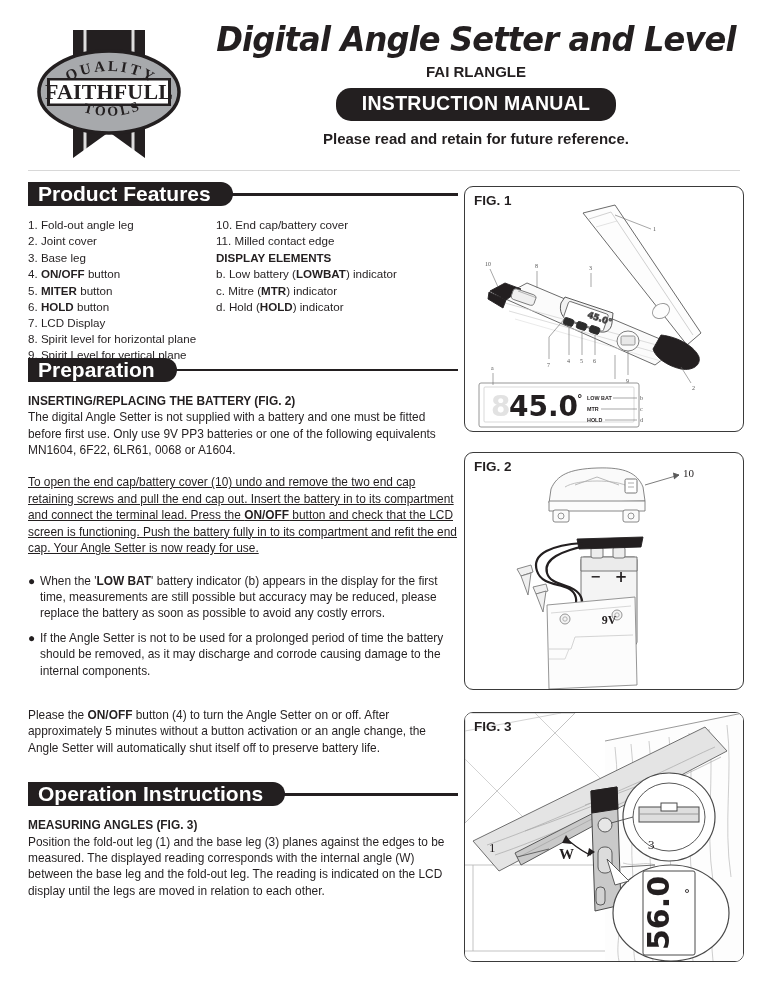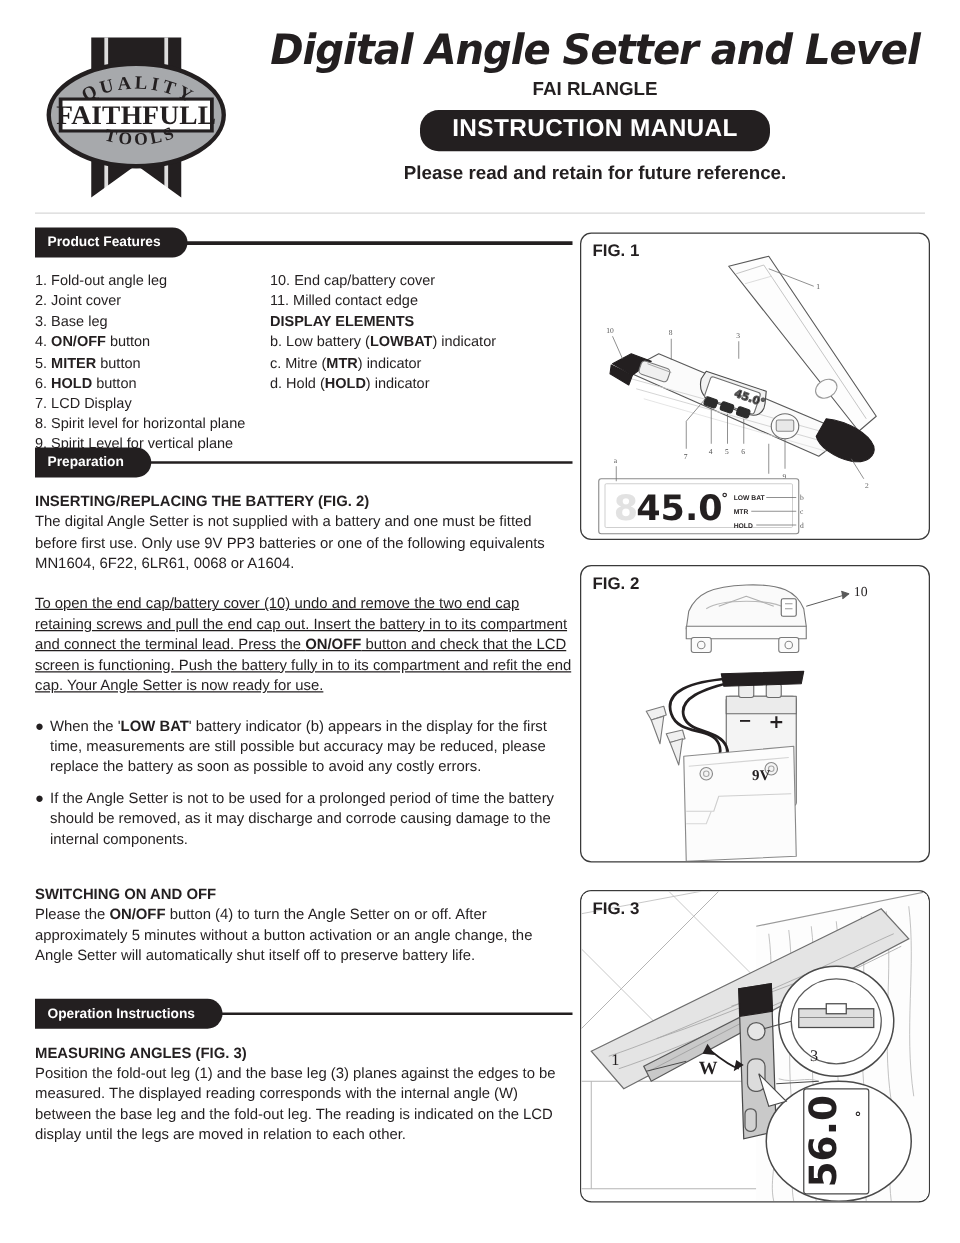--- a/index.html
+++ b/index.html
@@ -97,21 +97,21 @@
     height: 24px;
     margin-bottom: 11px;
   }
   .sec-pill {
     position: absolute;
     left: 0; top: 0;
     height: 24px;
     background: #231f20;
     color: #ffffff;
     font-weight: bold;
-    font-size: 11px;
+    font-size: 21px;
     line-height: 24px;
     padding: 0 22px 0 10px;
     border-radius: 0 13px 13px 0;
     white-space: nowrap;
     z-index: 2;
   }
   .sec-rule {
     position: absolute;
     left: 0; right: 0; top: 11px;
     height: 2.5px;
@@ -296,21 +296,20 @@
       <span class="btext"><span>When the '</span><b>LOW BAT</b><span>' battery indicator (b) appears in the display for the first time, measurements are still possible but accuracy may be reduced, please replace the battery as soon as possible to avoid any costly errors.</span></span>
     </div>
     <div class="bullet">
       <span class="dot">●</span>
       <span class="btext">If the Angle Setter is not to be used for a prolonged period of time the battery should be removed, as it may discharge and corrode causing damage to the internal components.</span>
     </div>
   </div>
 
   <div class="block-gap-md"></div>
 
-  <div class="sub-head">SWITCHING ON AND OFF</div>
   <p class="body"><span>Please the </span><b>ON/OFF</b><span> button (4) to turn the Angle Setter on or off. After approximately 5 minutes without a button activation or an angle change, the Angle Setter will automatically shut itself off to preserve battery life.</span></p>
 
   <div class="block-gap-lg"></div>
 
   <div class="sec-head">
     <div class="sec-rule"></div>
     <div class="sec-pill">Operation Instructions</div>
   </div>
 
   <div class="sub-head">MEASURING ANGLES (FIG. 3)</div>

